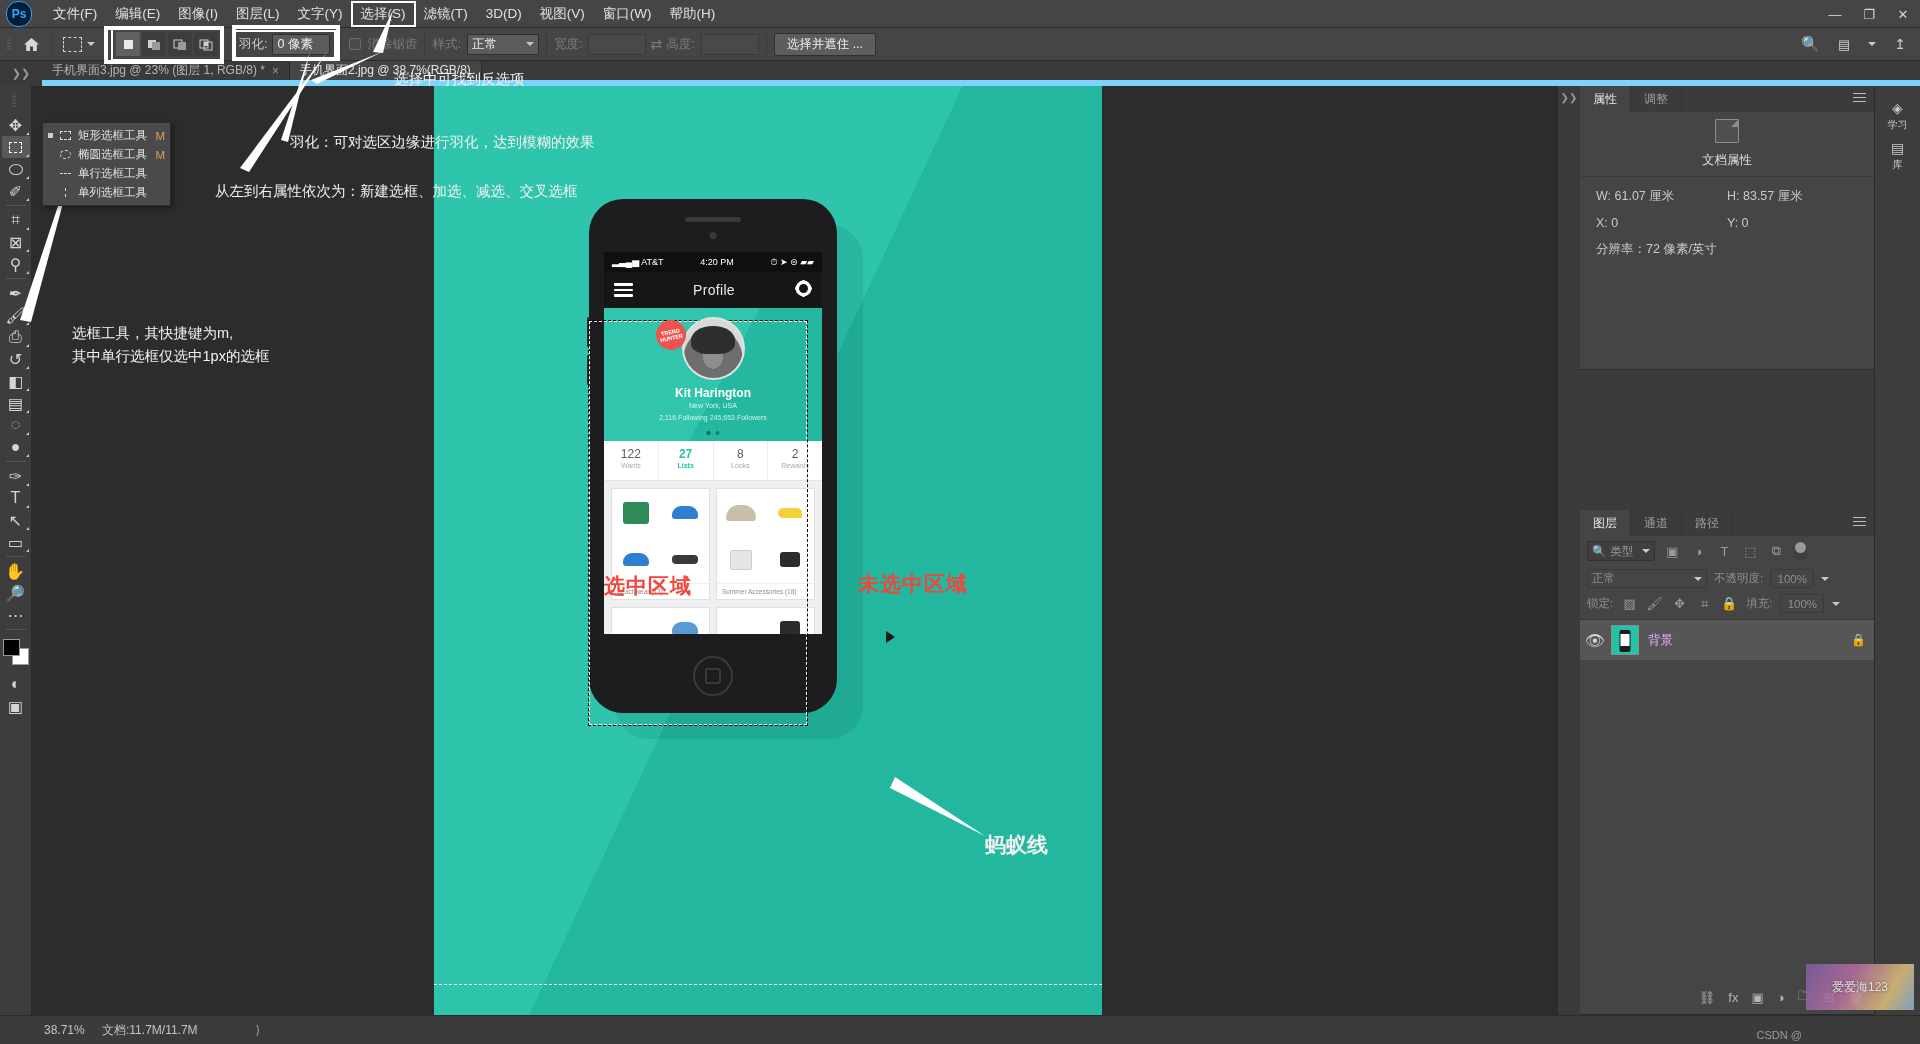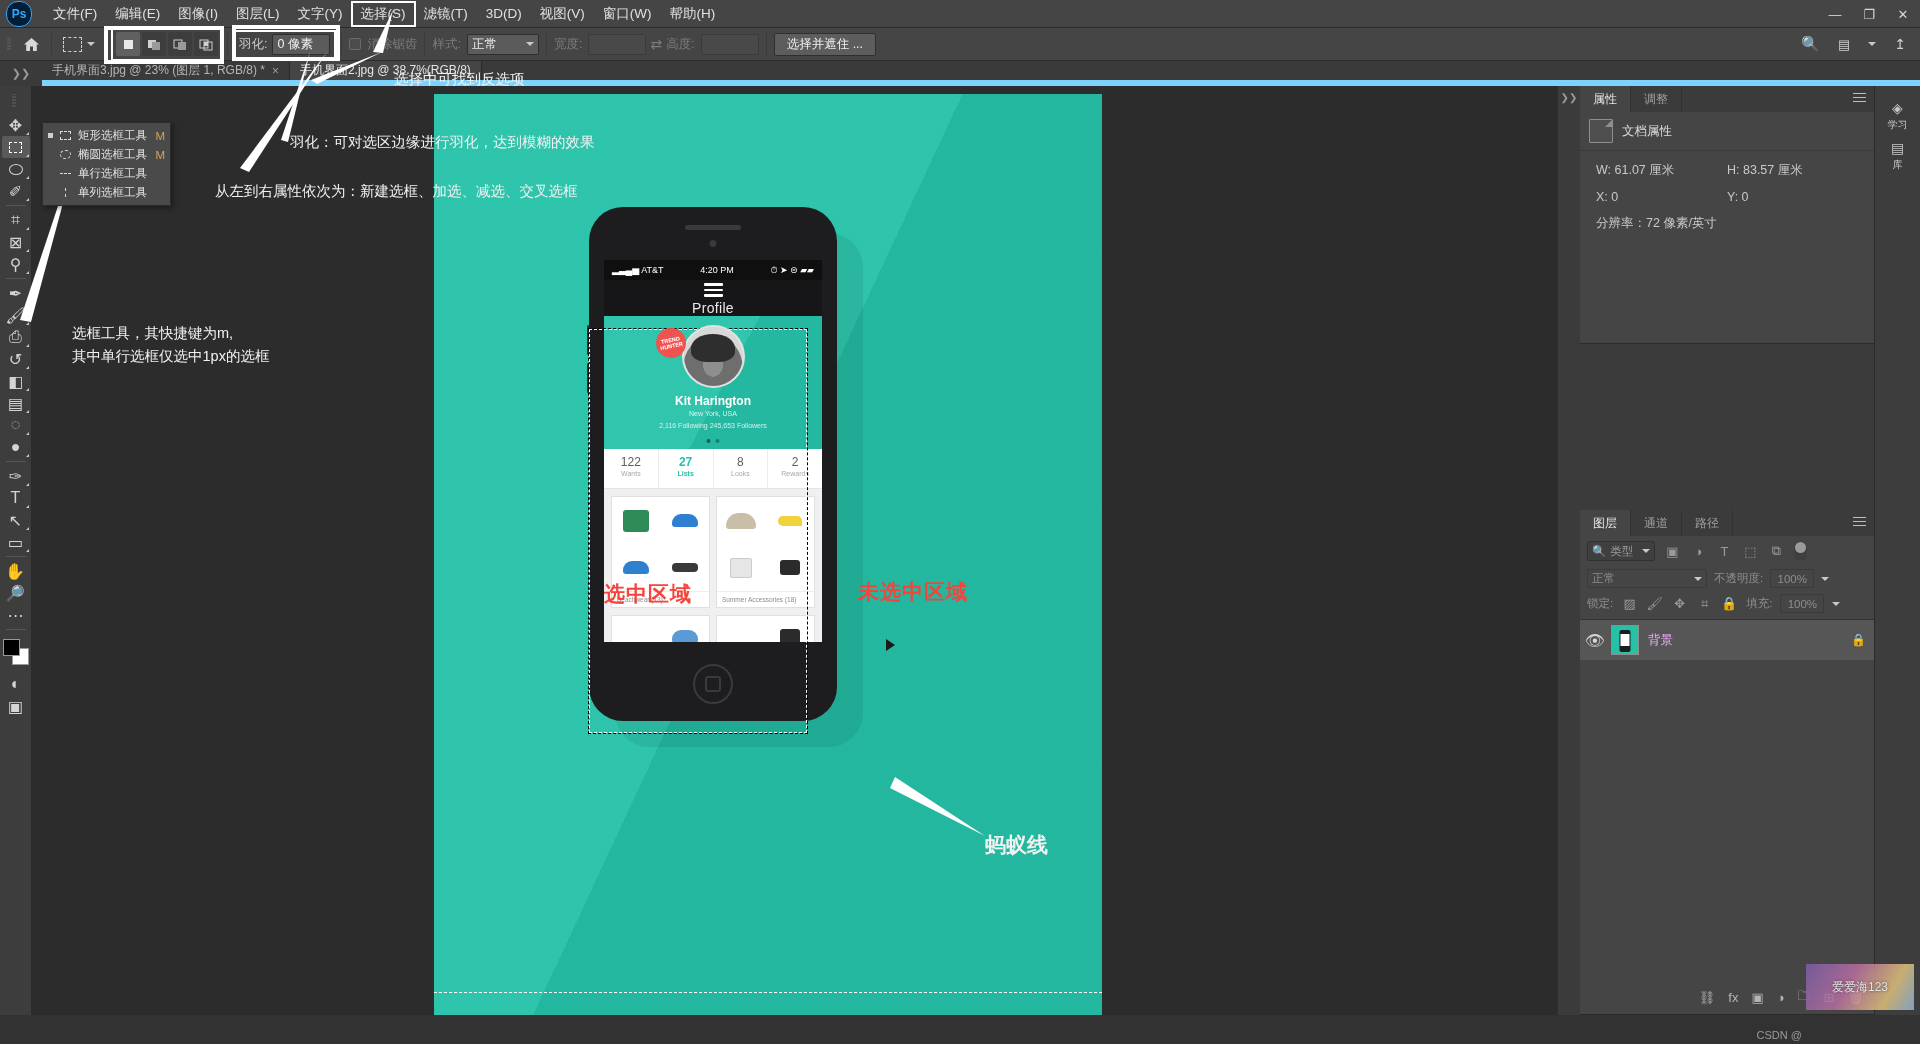--- a/index.html
+++ b/index.html
@@ -119,21 +119,21 @@
   .fgbg { position: relative; width: 26px; height: 26px; margin-top: 6px; }
   .fgbg .fg { position:absolute; left:0; top:0; width:17px;height:17px;background:#000;border:1px solid #999; }
   .fgbg .bg { position:absolute; right:0; bottom:0; width:17px;height:17px;background:#fff;border:1px solid #999; }
 
   
   .canvasarea {
     position: absolute; top: 86px; left: 32px; right: 362px; bottom: 29px;
     background: #2c2c2c; overflow: hidden;
   }
   .doc-canvas {
-    position: absolute; left: 402px; top: 8px; width: 668px; height: 929px;
+    position: absolute; left: 402px; top: 0px; width: 668px; height: 929px;
     background: #25c2a8;
   }
   .canvas-shadow-diag {
     position:absolute; inset:0;
     background: linear-gradient(115deg, rgba(255,255,255,0.045) 0 48%, rgba(0,0,0,0.055) 48% 100%);
   }
 
   
   .phone {
     position: absolute; left: 155px; top: 113px; width: 248px; height: 514px;
@@ -151,21 +151,21 @@
   .phone-home i { position:absolute; left:50%;top:50%; transform:translate(-50%,-50%);
      width:16px;height:16px;border:2px solid #3a3a3c;border-radius:3px; display:block;}
   .phone-btn-l { position:absolute; left:-2px; width:3px; background:#2e2e30; border-radius:2px;}
 
   .statusrow {
     height: 20px; background: #0f0f10; color:#fff; display:flex; align-items:center;
     padding: 0 8px; font-size: 9px; justify-content: space-between;
   }
   .navrow {
     height: 36px; background: #161618; color:#fff; display:flex; align-items:center;
-    padding: 0 10px; justify-content: space-between; flex-direction: column;
+    padding: 0 10px; justify-content: space-between;
   }
   .navrow .title { font-size: 14px; letter-spacing:.3px; color:#e8e8e8; }
   .hamburger span { display:block; width:19px; height:2.5px; background:#fff; margin:3px 0; border-radius:1px;}
   .profile-hero {
     position: relative; height: 133px; background: #25c2a8; overflow:hidden;
     display:flex; flex-direction:column; align-items:center; padding-top: 9px;
   }
   .hero-diag { position:absolute; inset:0; background: linear-gradient(118deg, rgba(255,255,255,0.05) 0 54%, rgba(0,0,0,0.05) 54% 100%); }
   .avatar {
     width: 63px; height: 63px; border-radius:50%; background:#d8d8d8; position:relative; z-index:2;
@@ -265,21 +265,21 @@
   .color-sw .b { position:absolute; left:13px;top:12px;width:24px;height:24px;background:#fff;border:1px solid #777;}
   .color-field { flex:1; height:99px; position:relative;
     background: linear-gradient(to top, #000, transparent), linear-gradient(to right, #fff, #ff0000);
     border:1px solid #2e2e2e;}
   .color-field .ring { position:absolute; right:4px; bottom:5px; width:9px;height:9px;border:1.5px solid #fff;border-radius:50%;}
   .hue-strip { width:20px;height:99px; border:1px solid #2e2e2e; position:relative;
     background: linear-gradient(to bottom, #f00 0%, #ff0 17%, #0f0 33%, #0ff 50%, #00f 67%, #f0f 83%, #f00 100%);}
   .hue-strip .mk { position:absolute; left:-3px; bottom:4px; width:0;height:0;
     border-top:4px solid transparent;border-bottom:4px solid transparent;border-left:5px solid #fff;}
 
-  .props-head { display:flex; align-items:center; gap:9px; padding:7px 9px; background:#454545; border-bottom:1px solid #3a3a3a;}
+  .props-head { display:flex; align-items:center; gap:9px; padding:7px 9px; background:#454545; border-bottom:1px solid #3a3a3a;flex-direction:column;}
   .doc-ico { width:24px;height:24px;border:1px solid #8e8e8e; background:#4f4f4f; position:relative; border-radius:1px;}
   .doc-ico::after{content:''; position:absolute; right:0;top:0;border-left:7px solid transparent;border-bottom:7px solid #8e8e8e;}
   .props-body { padding:11px 16px; font-size:12.5px; color:#c9c9c9; background:#454545;}
   .props-row { display:flex; margin-bottom:11px; }
   .props-row > div { width:50%; }
   .props-res { margin-top: 8px; }
   .props-spacer { height: 100px; background:#454545; }
 
   .layers-toolrow { display:flex; align-items:center; gap:9px; padding:5px 7px; background:#454545; }
   .lfilter { width:68px;height:20px;background:#3f3f3f;border:1px solid #313131;border-radius:2px;
@@ -751,20 +751,25 @@
             <span>🗀</span>
             <span>⊞</span>
             <span>🗑</span>
           </div>
         </div>
 
       </div>
     </div>
   </div>
 
+  <div class="statusbar">
+    <div class="sb-zoom">38.71%</div>
+    <div class="sb-doc">文档:11.7M/11.7M</div>
+    <div class="sb-arrow">⟩</div>
+  </div>
 
   <div class="overlay">
     <svg width="1920" height="1044" style="position:absolute;inset:0;">
 
       <polygon points="393,10 373,52 383,53" fill="#ffffff"></polygon>
 
       <polygon points="327,52 240,168 249,172" fill="#ffffff"></polygon>
 
       <polygon points="310,52 281,140 288,142" fill="#ffffff"></polygon>
 

